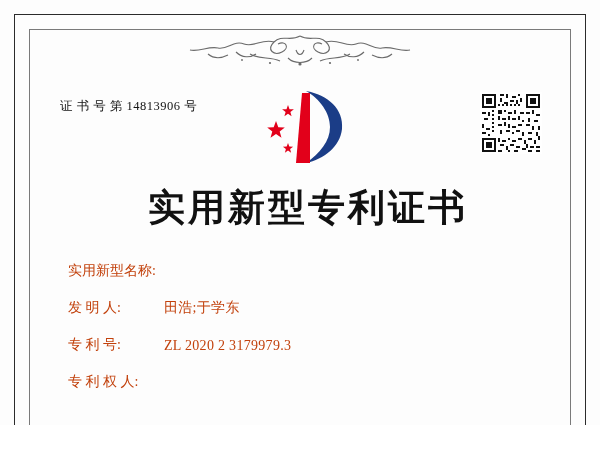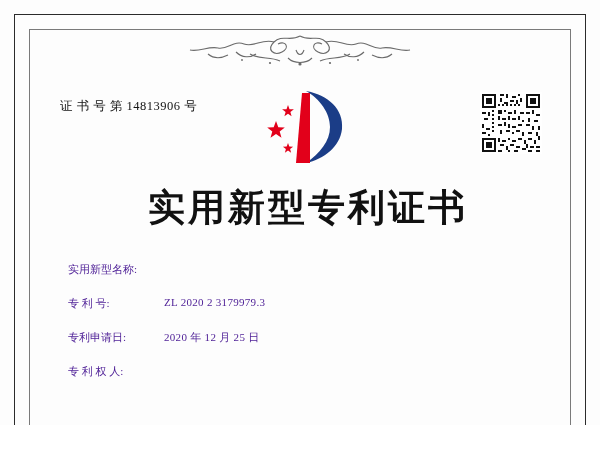--- a/index.html
+++ b/index.html
@@ -98,24 +98,24 @@
   }
 
   .fields {
     position: absolute;
     left: 68px;
     top: 262px;
     right: 50px;
   }
   .field-row {
     display: flex;
-    align-items: flex-start;
+    align-items: flex-end;
     margin-bottom: 19px;
-    font-size: 11px;
-    color: #4c1d95;
+    font-size: 14px;
+    color: #c2410c;
     white-space: nowrap;
   }
   .field-label {
     width: 96px;
     flex: 0 0 96px;
     letter-spacing: 0px;
   }
   .field-label.spread {
     display: flex;
     justify-content: space-between;
@@ -290,30 +290,30 @@
   </svg>
 
   <div class="main-title">实用新型专利证书</div>
 
   <div class="fields">
 
     <div class="field-row">
       <span class="field-label">实用新型名称:</span>
     </div>
 
+    <div class="field-row">
+      <span class="field-label spread">发 明 人:</span>
+      <span class="field-value">田浩;于学东</span>
+    </div>
 
     <div class="field-row">
       <span class="field-label spread">专 利 号:</span>
       <span class="field-value">ZL 2020 2 3179979.3</span>
     </div>
 
-    <div class="field-row">
-      <span class="field-label">专利申请日:</span>
-      <span class="field-value">2020 年 12 月 25 日</span>
-    </div>
 
     <div class="field-row">
       <span class="field-label spread">专 利 权 人:</span>
     </div>
 
   </div>
 
   <div class="page-edge"></div>
 </div>
 

